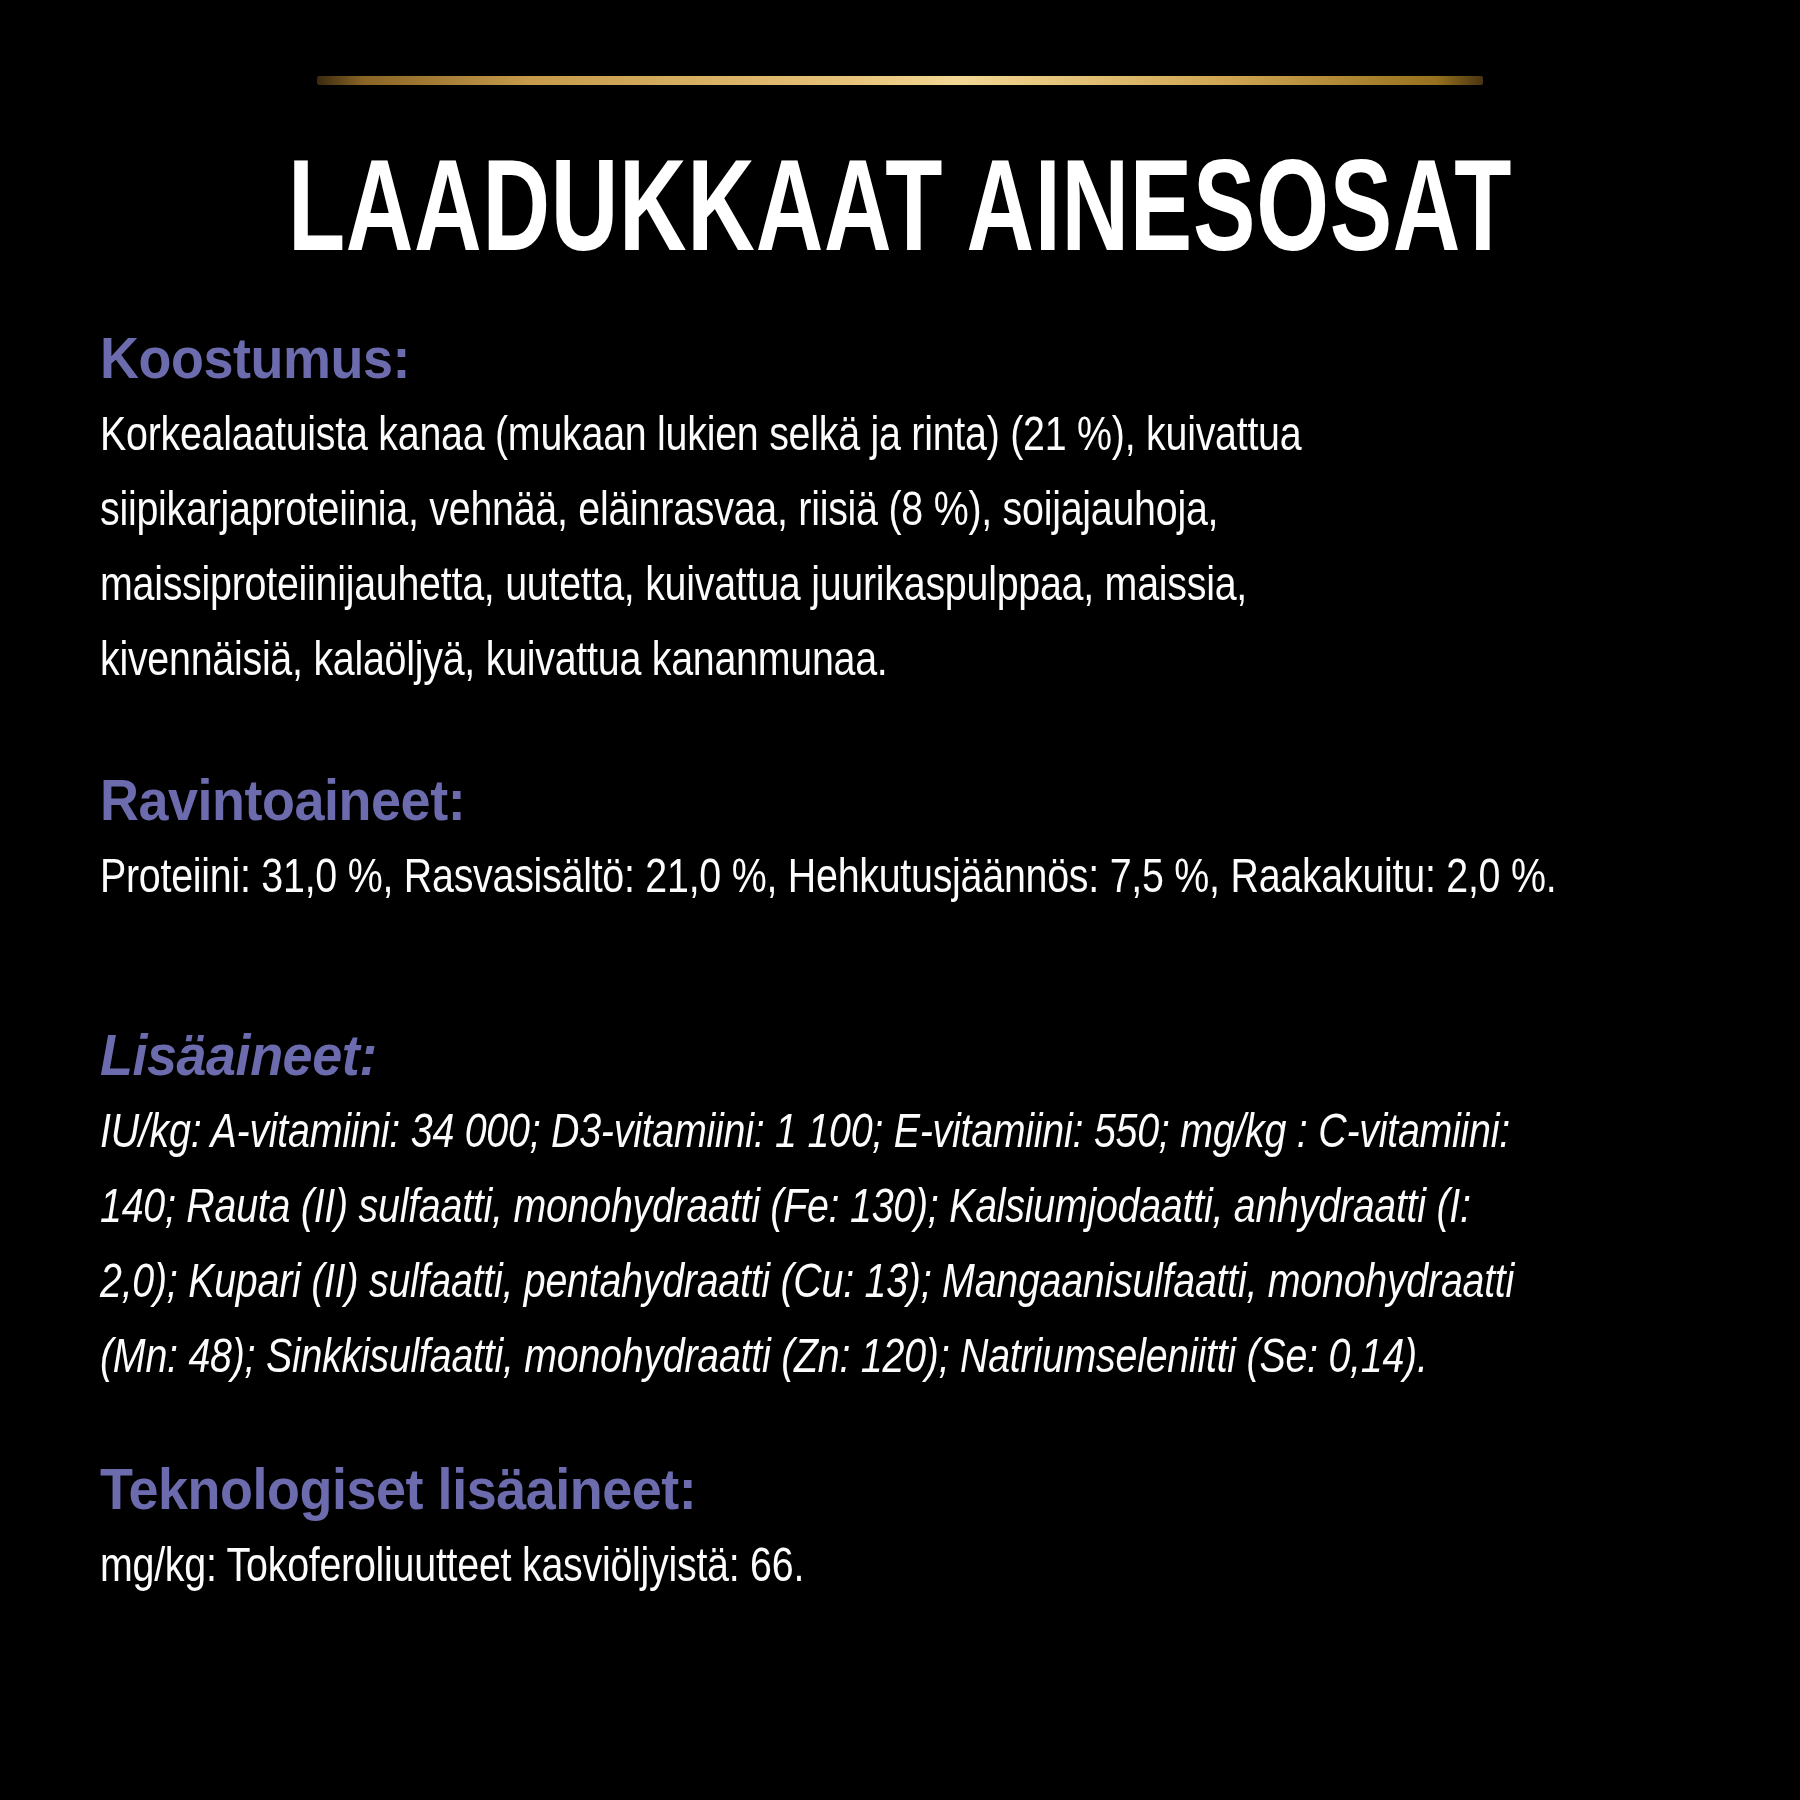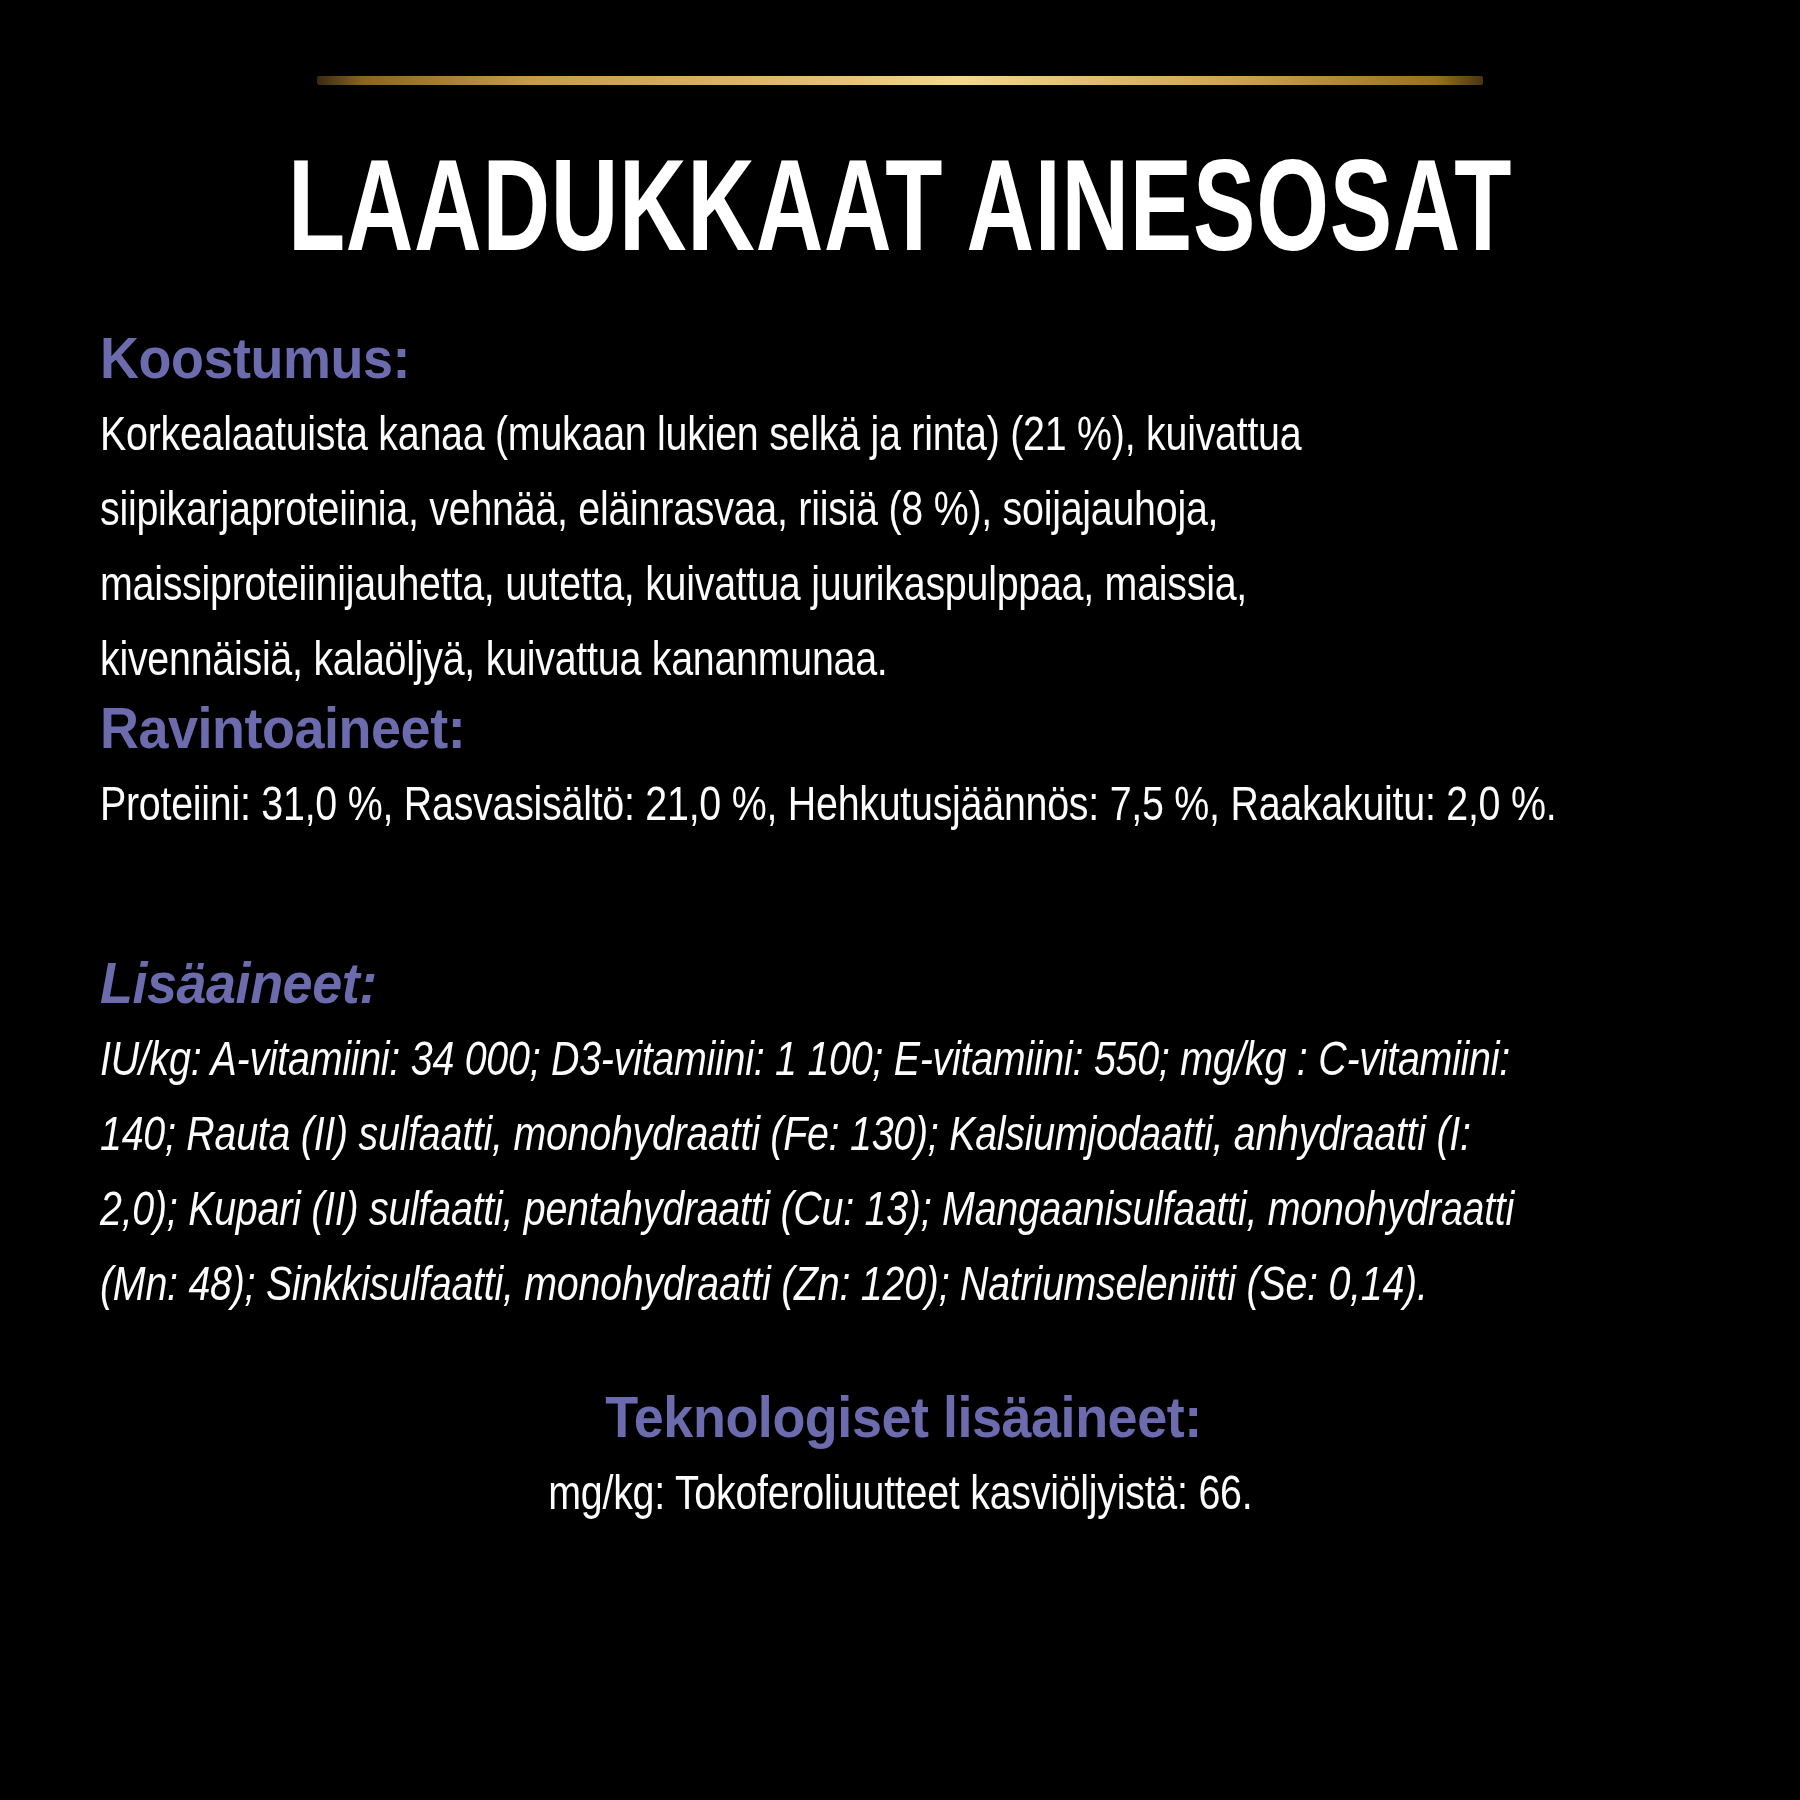--- a/index.html
+++ b/index.html
@@ -55,23 +55,23 @@
     font-size: 48px;
     line-height: 75px;
     letter-spacing: -0.3px;
     color: #FCFCFC;
     white-space: pre-line;
     transform: scaleX(0.82);
     transform-origin: left top;
     width: 122%;
   }
   .section-koostumus     { margin-top: 56px; }
-  .section-ravintoaineet { }
+  .section-ravintoaineet { margin-top: 72px; }
   .section-lisaaineet    { margin-top: 110px; font-style: italic; }
-  .section-teknologiset  { margin-top: 64px; text-align: center; }
+  .section-teknologiset  { margin-top: 64px; }
 </style>
 </head>
 <body>
 
 <div class="sheet">
 
   <div class="divider"></div>
 
   <div class="page-title">LAADUKKAAT AINESOSAT</div>
 

